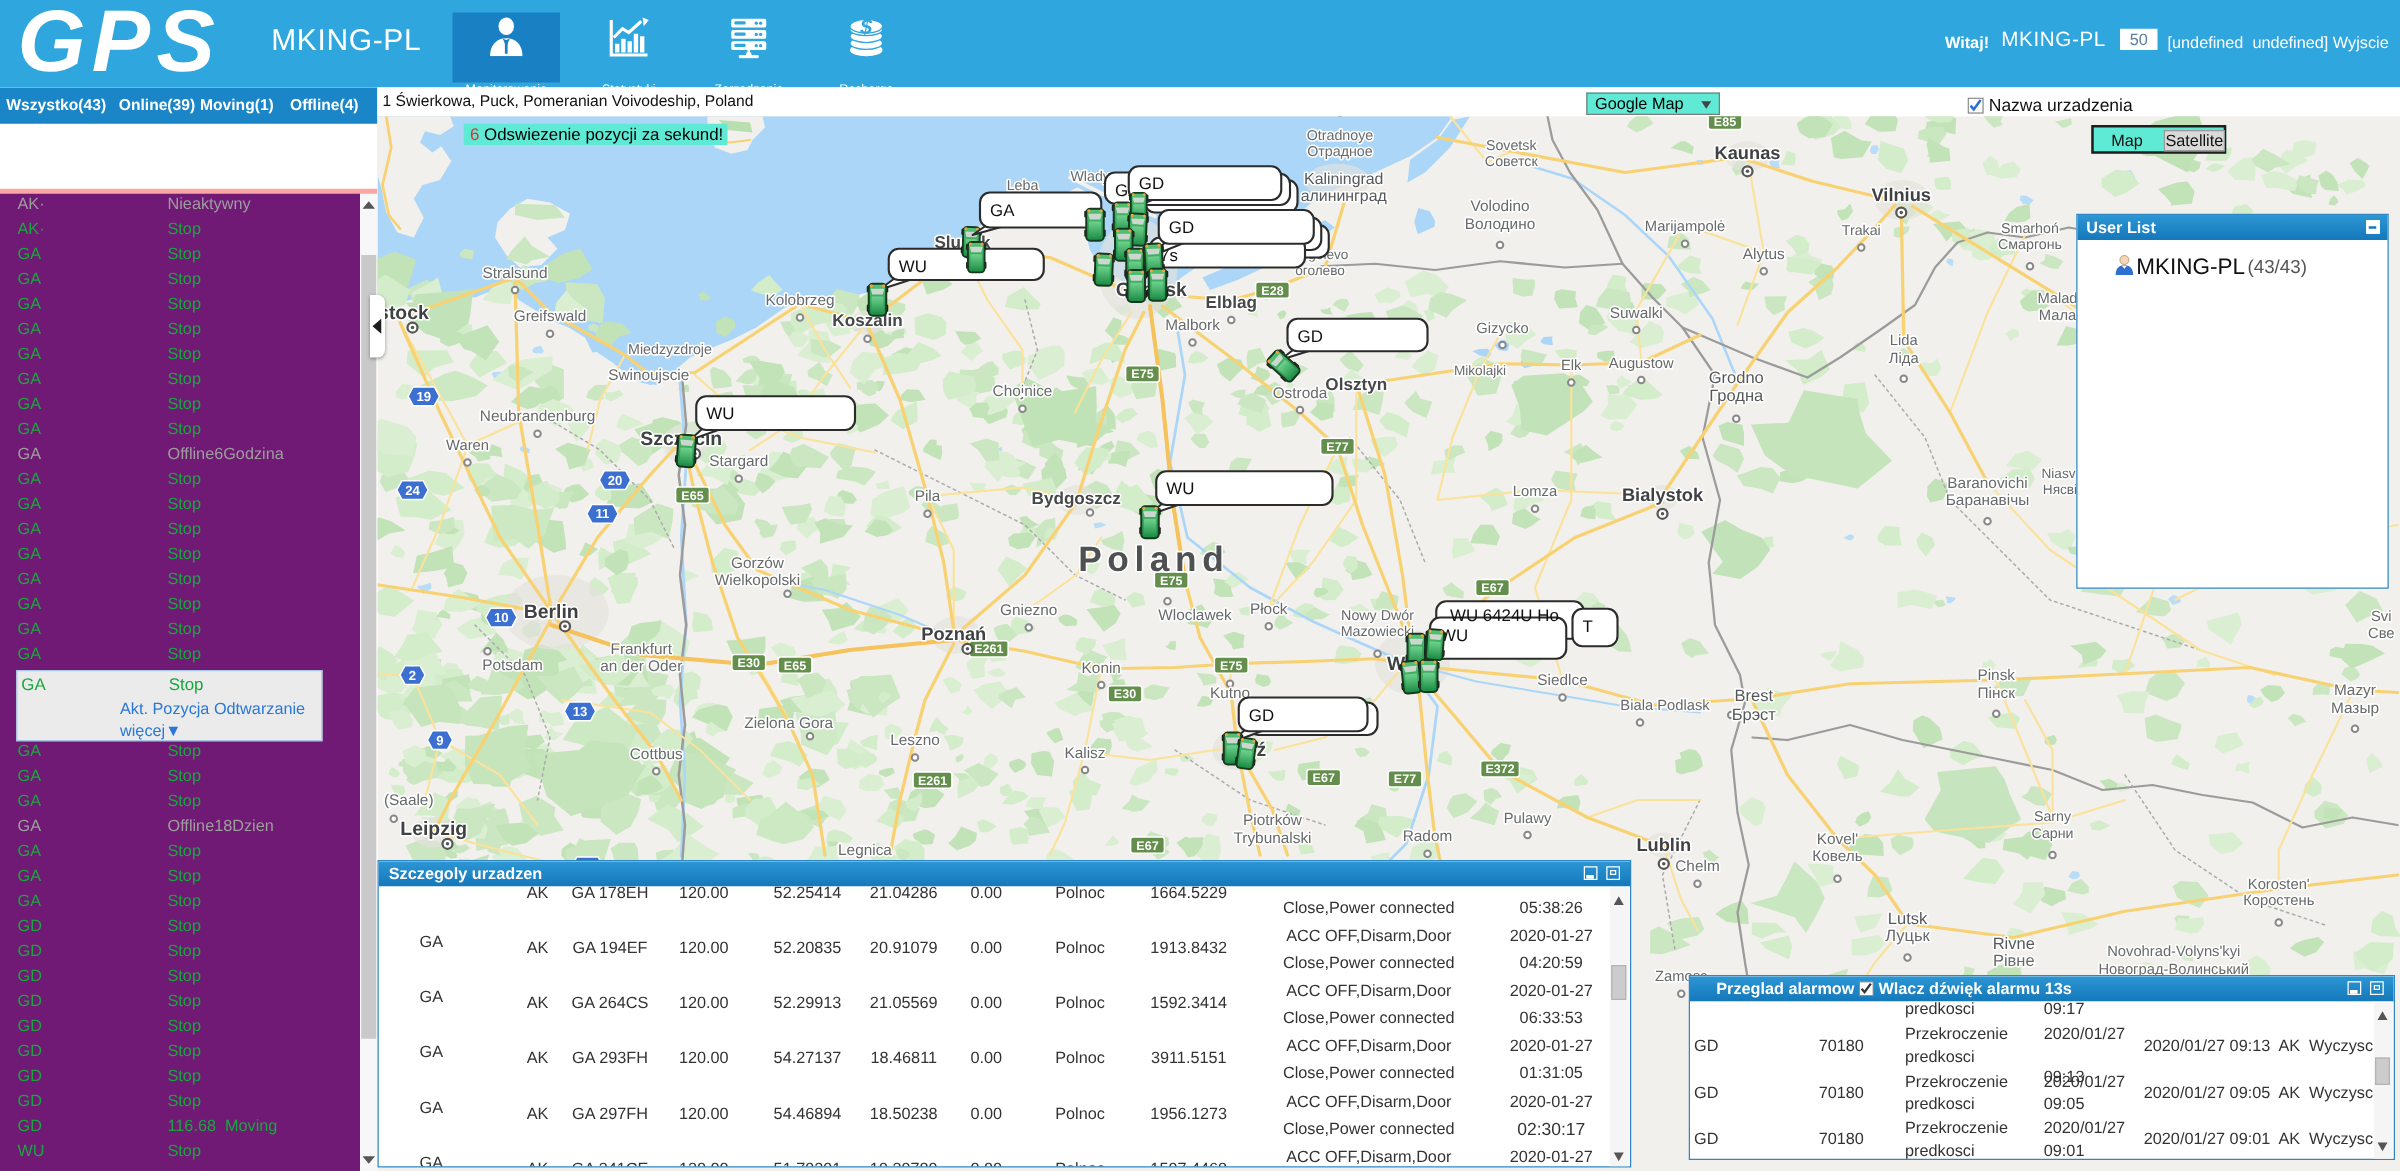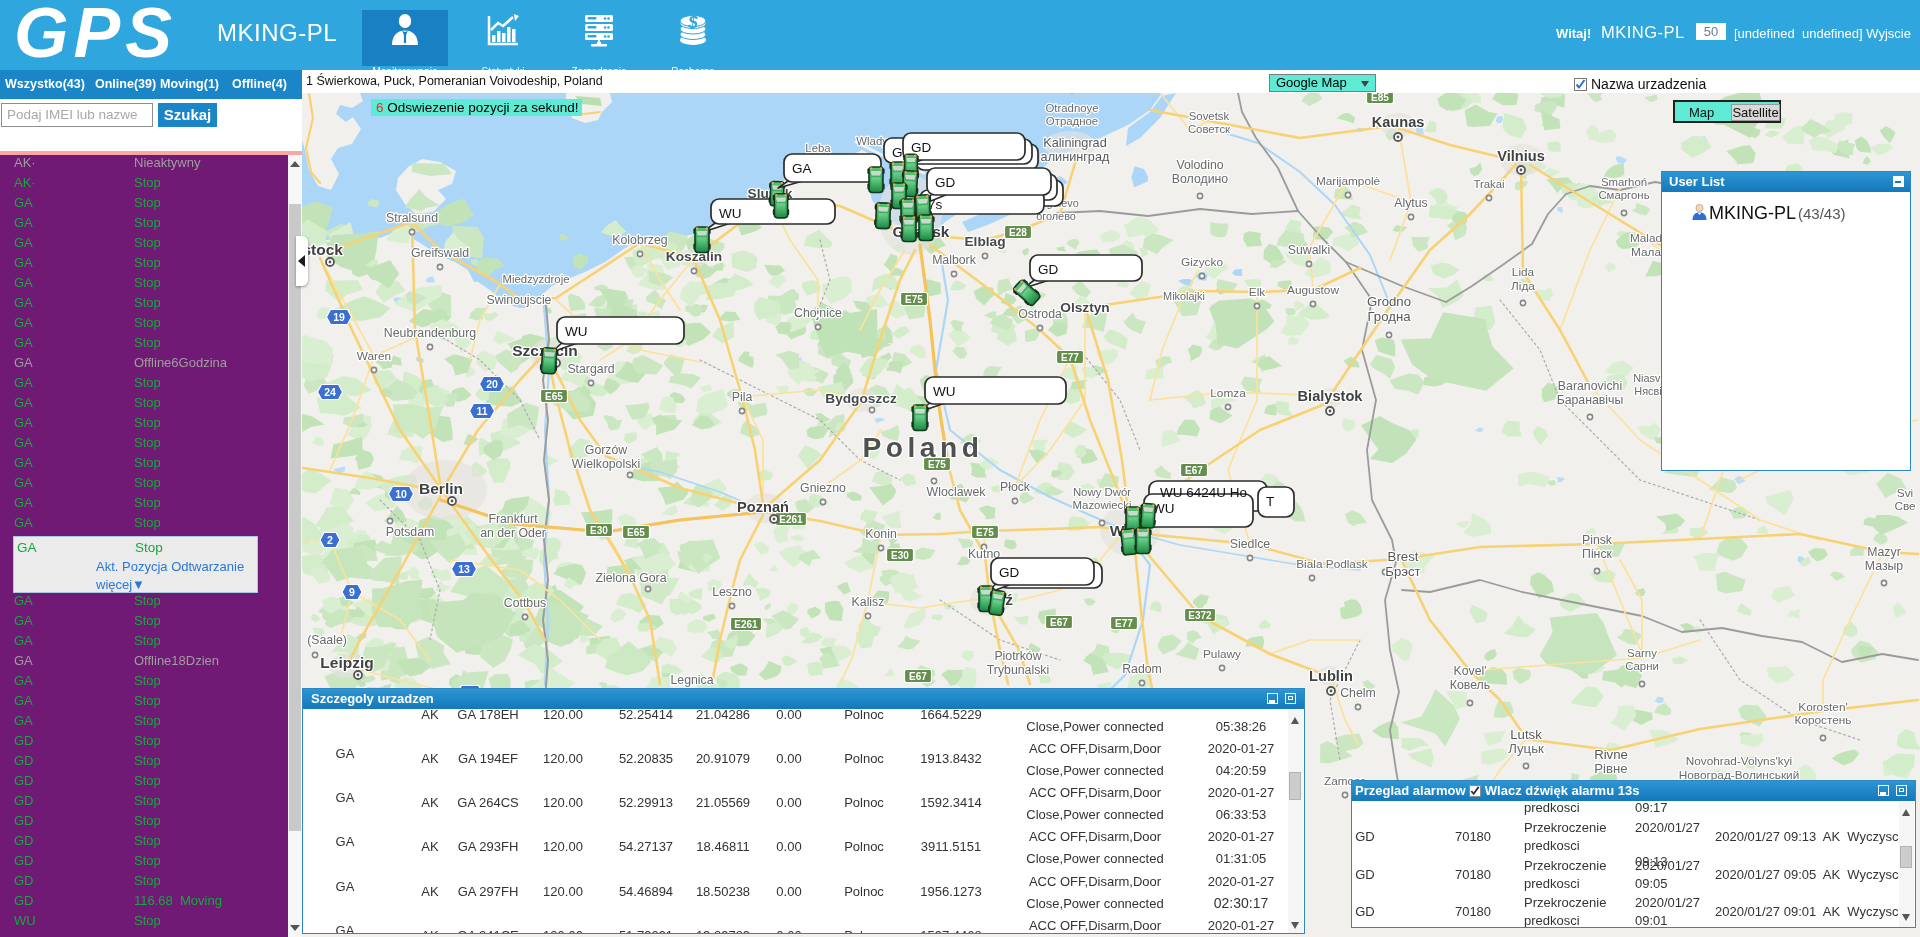--- a/index.html
+++ b/index.html
@@ -125,24 +125,20 @@
 <div style="position:absolute;left:1601px;top:23px;color:#fff;font-size:16.5px;letter-spacing:0.5px">MKING-PL</div>
 <div style="position:absolute;left:1696px;top:23px;width:30px;height:17px;background:#fff;color:#5d7f9d;font-size:13px;text-align:center;line-height:17px">50</div>
 <div style="position:absolute;left:1734px;top:26px;color:#fff;font-size:13px;white-space:nowrap">[undefined&nbsp; undefined] Wyjscie</div>
 </div>
 <div id="sidebar">
 <div id="tabbar">
       <span style="left:5px">Wszystko(43)</span>
       <span style="left:95px">Online(39)</span>
       <span style="left:160px">Moving(1)</span>
       <span style="left:232px">Offline(4)</span>
-    </div>
-<div id="search">
-      <div id="imei">Podaj IMEI lub nazwe</div>
-      <div id="szukaj">Szukaj</div>
     </div>
 <div id="addgrp">
       <span style="position:absolute;right:14px;top:3px"><svg width="11" height="11" viewBox="0 0 11 11" style="vertical-align:-1px">
           <path d="M3.5 0.5 h4 v3 h3 v4 h-3 v3 h-4 v-3 h-3 v-4 h3 Z" fill="none" stroke="#8fa0b5" stroke-width="1"></path>
         </svg> AddGroup</span>
     </div>
 <div id="devlist">
 <div class="drow" style="top:-2px">
         <span class="dn gy">AK·</span>
         <span class="ds gy">Nieaktywny</span>
@@ -1901,21 +1897,21 @@
     <div class="cell" style="left:648px;top:246px;font-size:13px">1597.4468</div>
     <div class="cell" style="left:792px;top:236px;font-size:13px">ACC OFF,Disarm,Door</div>
     <div class="cell" style="left:938px;top:236px;font-size:13px">2020-01-27</div>
 <div class="pscroll" style="top:21px;height:226px">
 <div class="parr" style="top:7px;border-bottom:7px solid #555"></div>
 <div class="pthumb" style="top:62px;height:28px"></div>
 <div class="parr" style="bottom:7px;border-top:7px solid #555"></div>
 </div>
 </div>
 <div class="panel" id="alarmpanel" style="left:1351px;top:780px;width:565px;height:148px;overflow:hidden">
-<div class="phead"><span style="margin-left:3px">Przeglad alarmow</span> <span style="font-weight:bold"><svg width="12" height="12" viewBox="0 0 13 13" style="vertical-align:-2px">
+<div class="phead"><span style="margin-left:21px">Przeglad alarmow</span> <span style="font-weight:bold"><svg width="12" height="12" viewBox="0 0 13 13" style="vertical-align:-2px">
           <rect x="0.5" y="0.5" width="12" height="12" fill="#fff" stroke="#888"></rect>
           <path d="M2.5 6.5 L5 9.5 L10.5 2" stroke="#333" stroke-width="2" fill="none"></path>
         </svg> Wlacz dźwięk alarmu 13s</span>
 <div class="pbtn" style="right:26px">
         <div style="position:absolute;left:1px;bottom:0.5px;width:6px;height:2.5px;background:#fff"></div>
       </div>
 <div class="pbtn" style="right:8px">
         <div style="position:absolute;left:1.5px;top:1.5px;width:5px;height:4px;border:1.5px solid #fff"></div>
       </div>
 </div>

